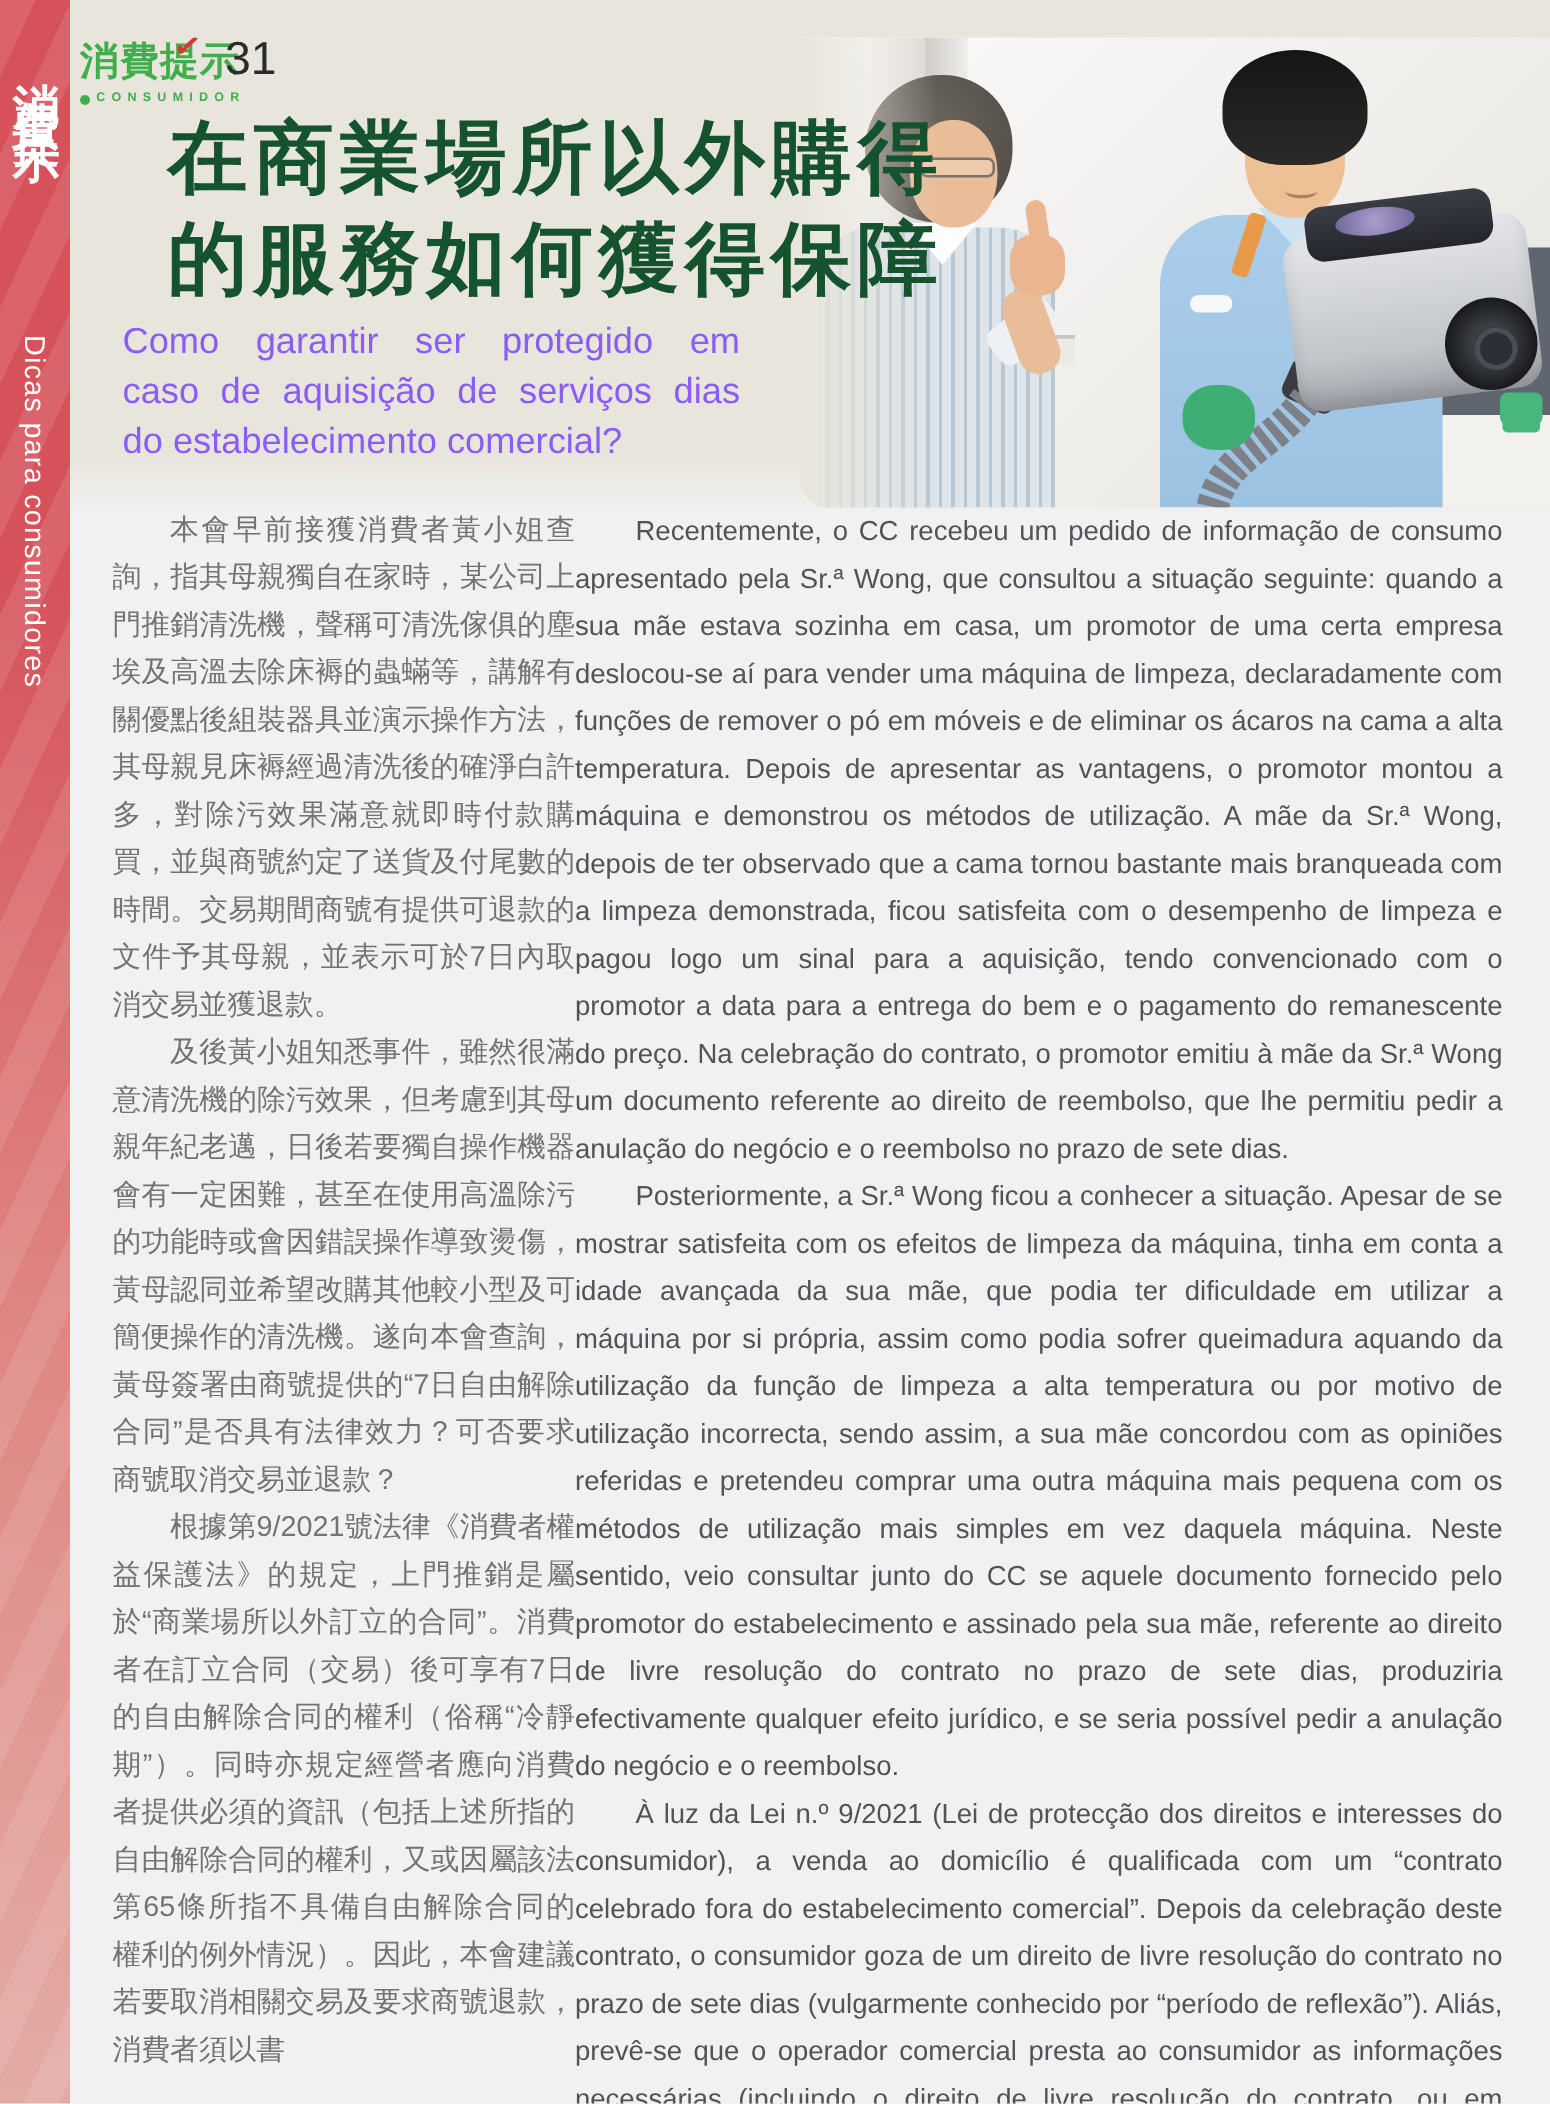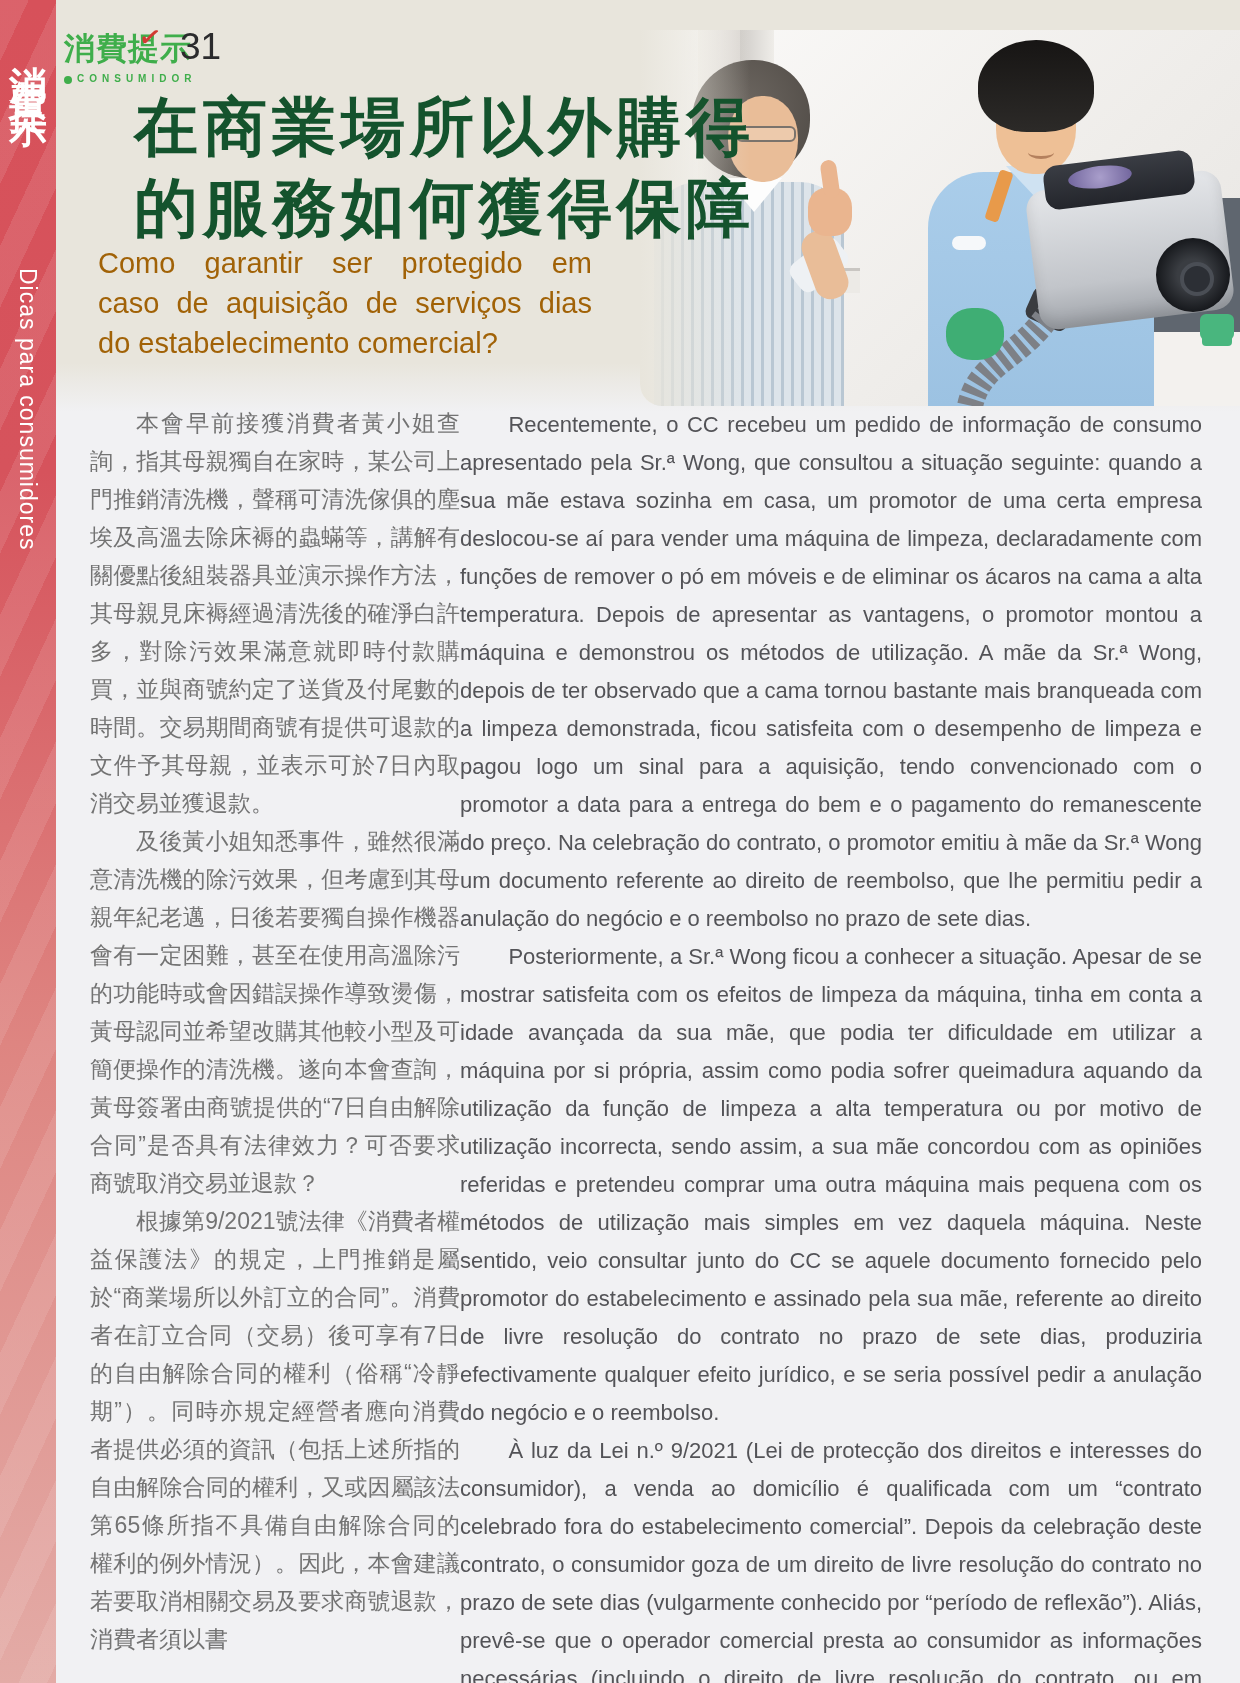--- a/index.html
+++ b/index.html
@@ -28,21 +28,21 @@
     font-weight:bold;transform:rotate(10deg);}
   .logo-sub{margin-top:3px;display:flex;align-items:flex-end;gap:5px;}
   .logo-dot{width:8px;height:8px;border-radius:50%;background:#3fae4b;display:inline-block;}
   .logo-pt{color:#3fae4b;font-size:10px;letter-spacing:5px;font-weight:bold;}
   .page-number{position:absolute;left:180px;top:26px;font-size:37px;color:#2b2b2d;z-index:3;}
 
   
   .title{position:absolute;left:134px;top:86px;z-index:3;color:#14532d;
     font-family:"DejaVu Serif","Liberation Serif",serif;font-weight:bold;
     font-size:64px;line-height:81px;letter-spacing:5px;}
-  .subtitle{position:absolute;left:98px;top:243px;width:494px;z-index:3;color:#a16207;
+  .subtitle{position:absolute;left:98px;top:253px;width:494px;z-index:3;color:#8b5cf6;
     font-size:29px;line-height:40px;}
   .subtitle .just{text-align:justify;text-align-last:justify;}
 
   
   .photo{position:absolute;left:640px;top:30px;width:600px;height:376px;overflow:hidden;
     border-bottom-left-radius:22px;background:linear-gradient(135deg,#fbfaf9 0%,#efedea 60%,#e7e5e2 100%);z-index:2;}
   .ph{position:absolute;}
   .frame-a{left:58px;top:0;width:42px;height:376px;background:linear-gradient(90deg,#f6f4f1,#ddd9d5);}
   .frame-b{left:100px;top:0;width:34px;height:376px;background:linear-gradient(90deg,#cfccc8,#efede9);}
   .molding{left:30px;top:238px;width:190px;height:22px;background:#eceae6;border-top:3px solid #c9c6c2;}

